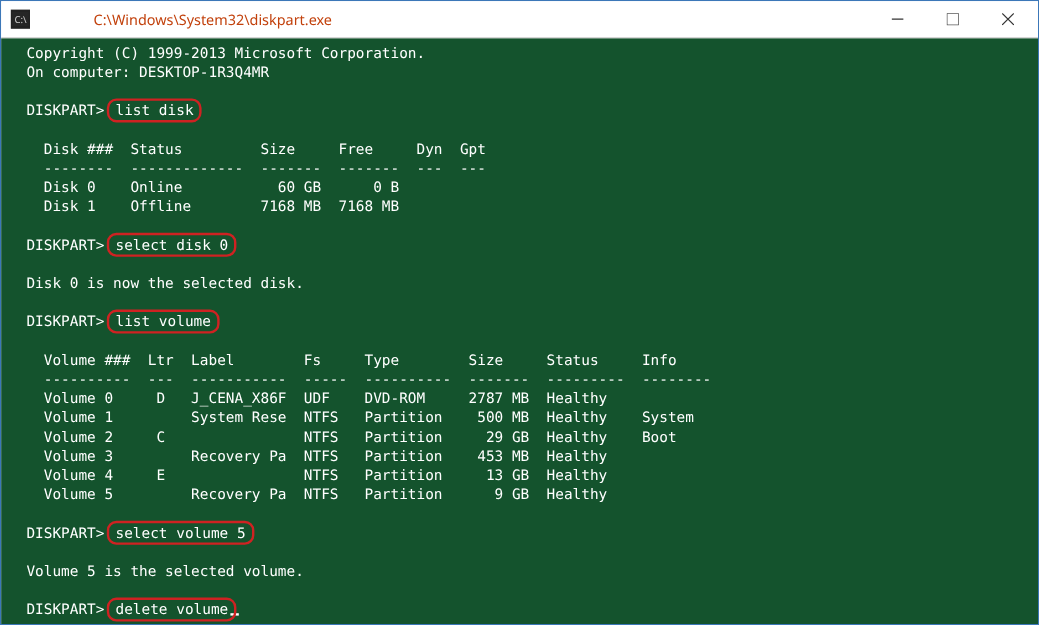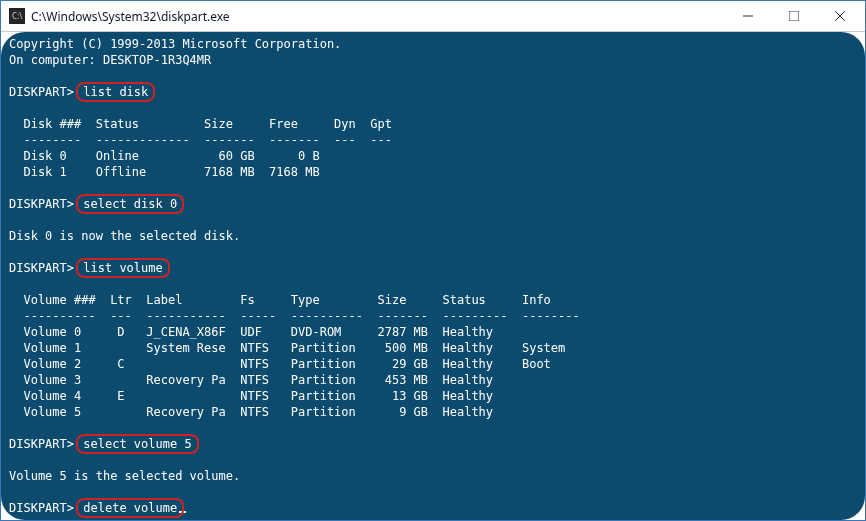--- a/index.html
+++ b/index.html
@@ -31,44 +31,44 @@
       display: inline-flex;
       align-items: center;
       justify-content: center;
       font-size: 10px;
       background: #222;
       color: #aaa;
     }
     .titlebar-title {
       flex: 1;
       font-size: 12px;
-      color: #0f172a;
+      color: #c2410c;
+      margin-left: 47px;
     }
     .titlebar-btns {
       display: flex;
     }
     .titlebar-btn {
       width: 46px;
       height: 30px;
       display: flex;
       align-items: center;
       justify-content: center;
       cursor: pointer;
     }
     .terminal {
       flex: 1;
-      background: #0c4a6e;
+      background: #14532d;
       color: #fff;
       font-family: 'Lucida Console', 'Consolas', monospace;
       font-size: 12px;
       line-height: 16px;
-      padding: 4px 8px;
+      padding: 4px 21px;
       overflow: hidden;
       white-space: pre;
-      border-radius: 24px;
     }
     .ring {
       display: inline-block;
       border: 2px solid #cf2222;
       border-radius: 8px;
       padding: 0 5px;
       margin: -2px -5px;
       position: relative;
     }
     .cursor {

